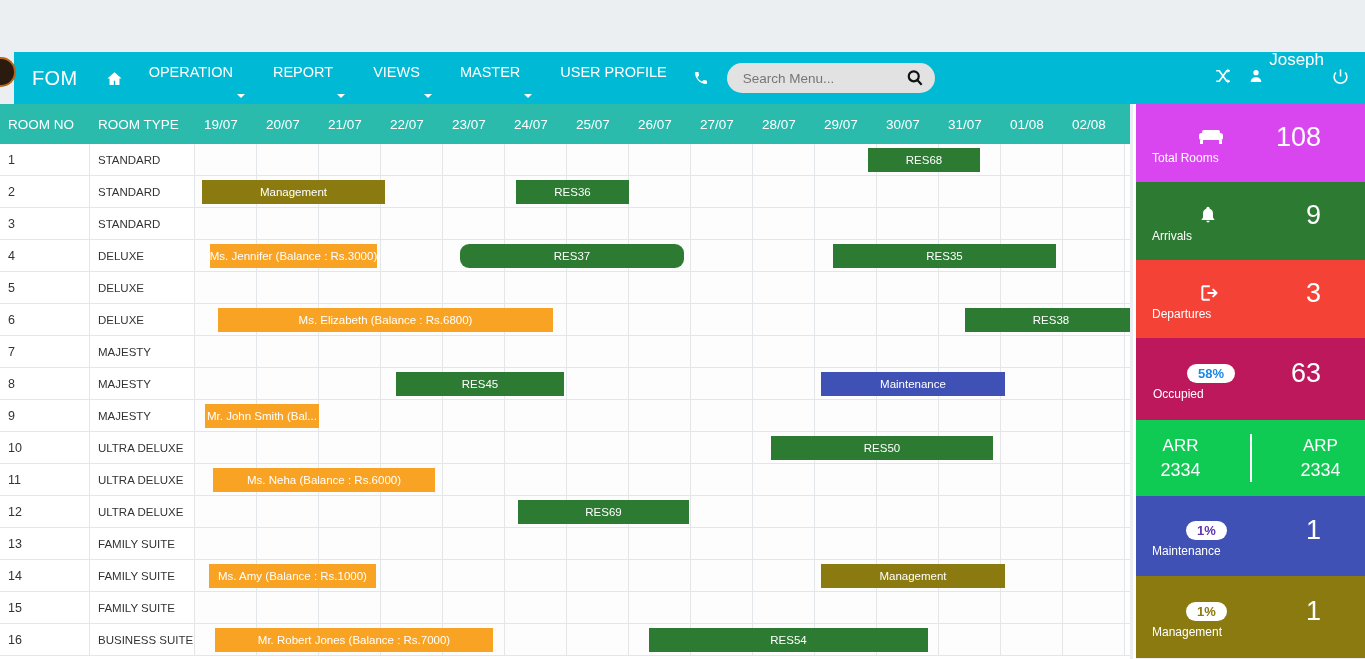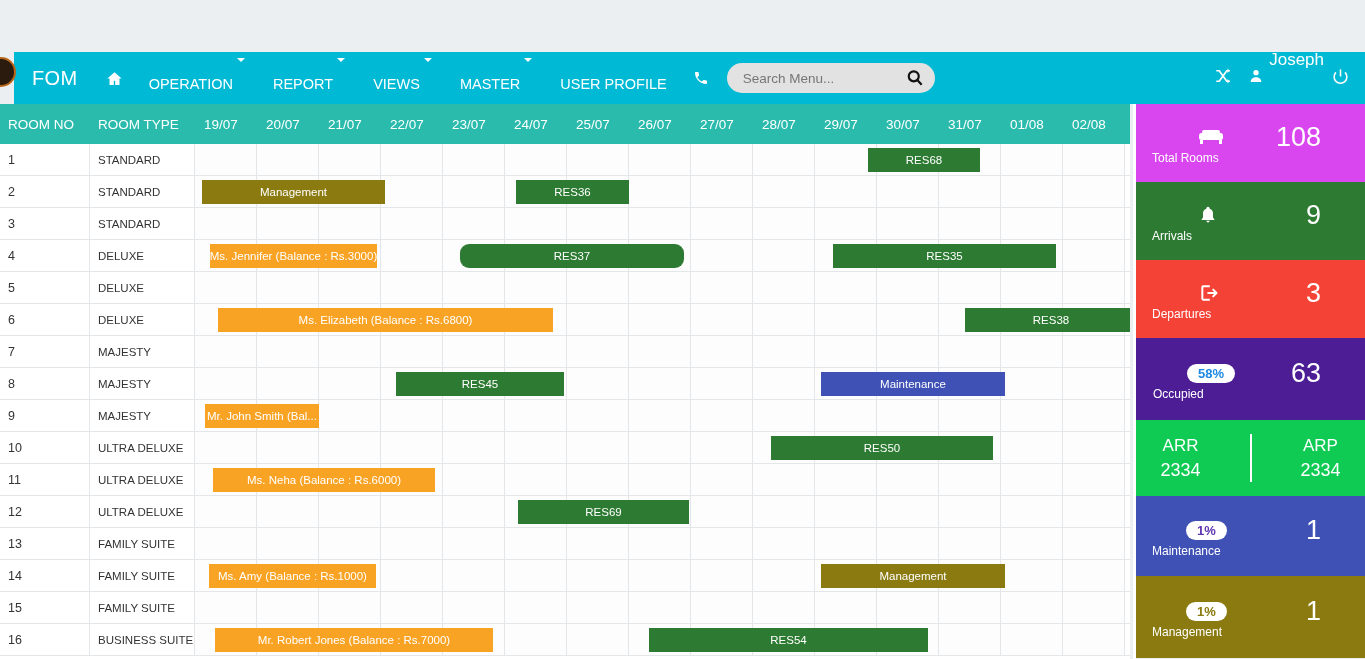--- a/index.html
+++ b/index.html
@@ -31,21 +31,21 @@
     display: flex; align-items: center;
     z-index: 20;
   }
   .nav-brand {
     color: #fff; font-size: 20px; padding: 0 16px 0 18px;
     letter-spacing: .4px; white-space: nowrap;
   }
   .nav-item {
     color: #fff; font-size: 14.5px; padding: 0 14px;
     line-height: 52px; white-space: nowrap; cursor: pointer;
-    display: flex; align-items: flex-start; height: 40px;
+    display: flex; align-items: flex-end; height: 40px;
   }
   .caret {
     display: inline-block; margin-left: 4px;
     border-left: 4px solid transparent; border-right: 4px solid transparent;
     border-top: 4px solid #fff;
   }
   .nav-icon-btn {
     color: #fff; font-size: 16px; padding: 0 12px; cursor: pointer;
     display: flex; align-items: center; height: 52px;
   }
@@ -132,21 +132,21 @@
   .stat-ico { font-size: 18px; margin-left: 46px; line-height: 1; }
   .stat-val { font-size: 27px; line-height: 1; margin-right: 28px; }
   .stat-label { font-size: 12px; }
   .pill {
     background: #fff; border-radius: 11px; padding: 2px 11px;
     font-size: 13px; font-weight: bold; margin-left: 34px;
   }
   #stat-total   { background: #d946ef; height: 78px; }
   #stat-arriv   { background: #2d7a32; height: 78px; }
   #stat-depart  { background: #f44336; height: 78px; }
-  #stat-occ     { background: #4c1d95; height: 82px; padding-left: 17px; }
+  #stat-occ     { background: #be185d; height: 82px; padding-left: 17px; }
   #stat-rates   { background: #0fcb53; height: 76px;
                   flex-direction: row; align-items: center;
                   justify-content: space-around; padding: 0; }
   #stat-maint   { background: #3f51b5; height: 80px; }
   #stat-mgmt    { background: #8a7a10; height: 82px; }
   .pill.blue  { color: #1e88e5; }
   .pill.purp  { color: #5e35b1; }
   .pill.olive { color: #8a7a10; }
   .rate-box { text-align: center; }
   .rate-name { font-size: 17px; }

